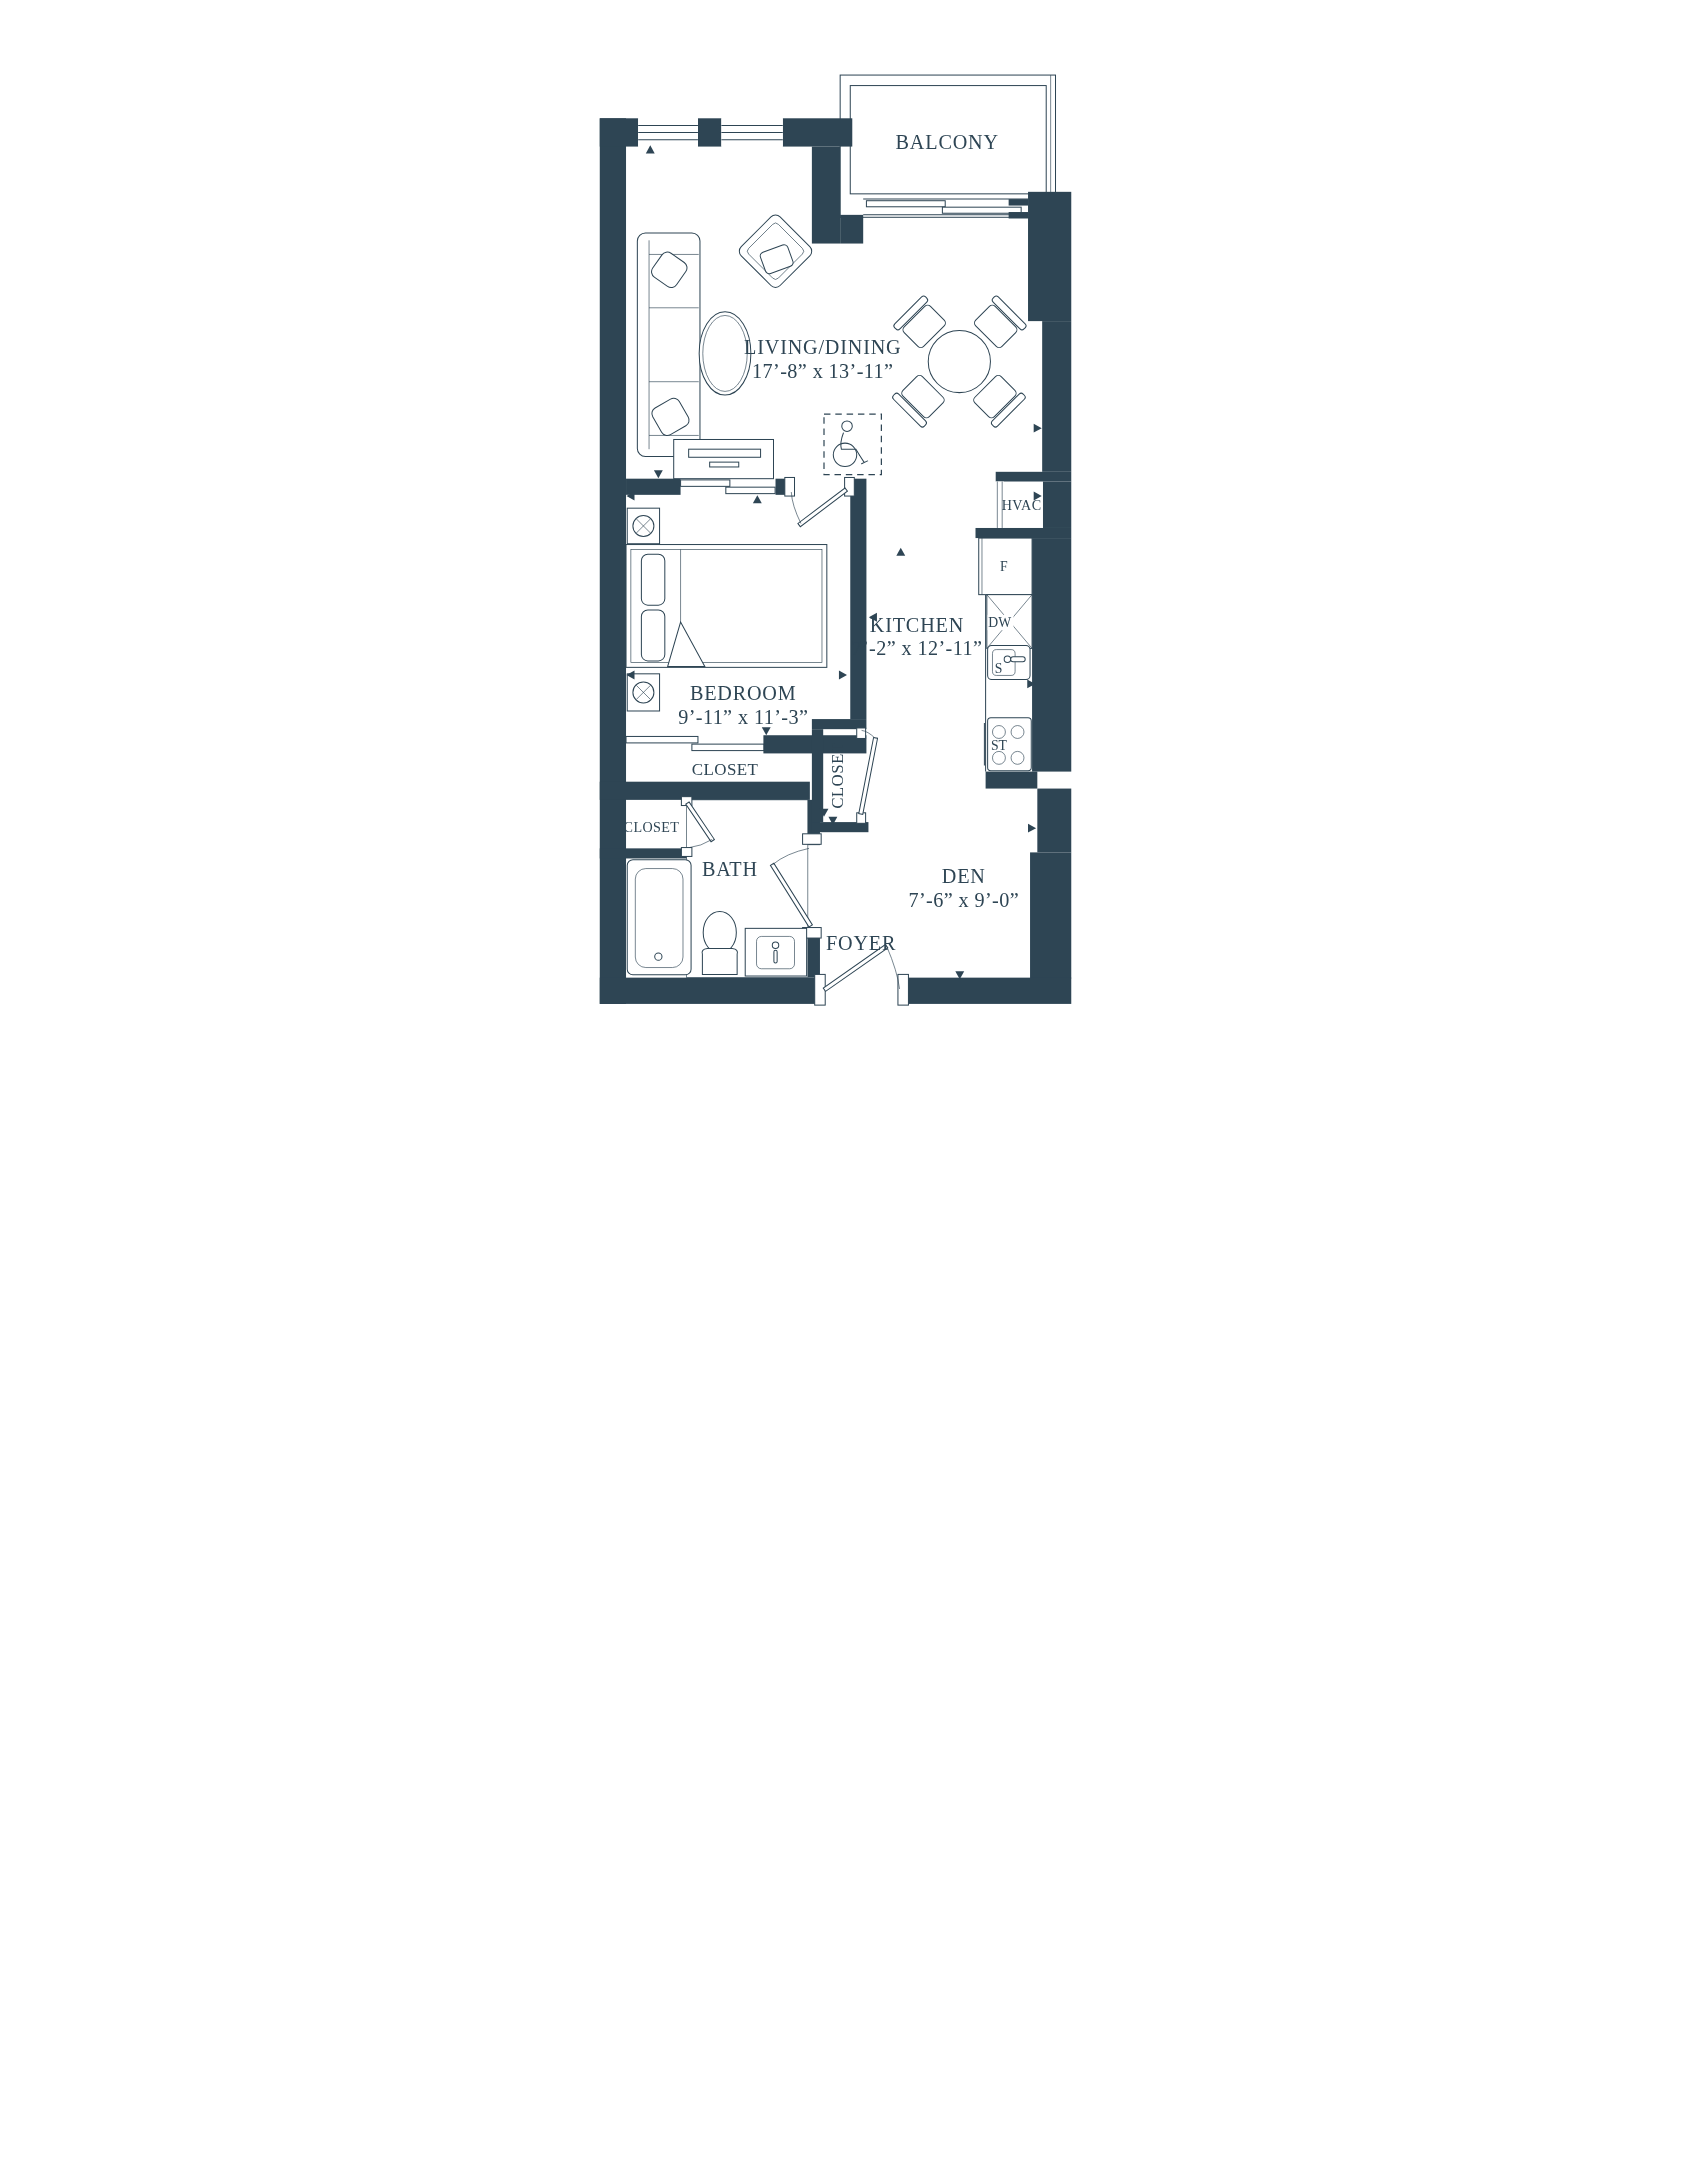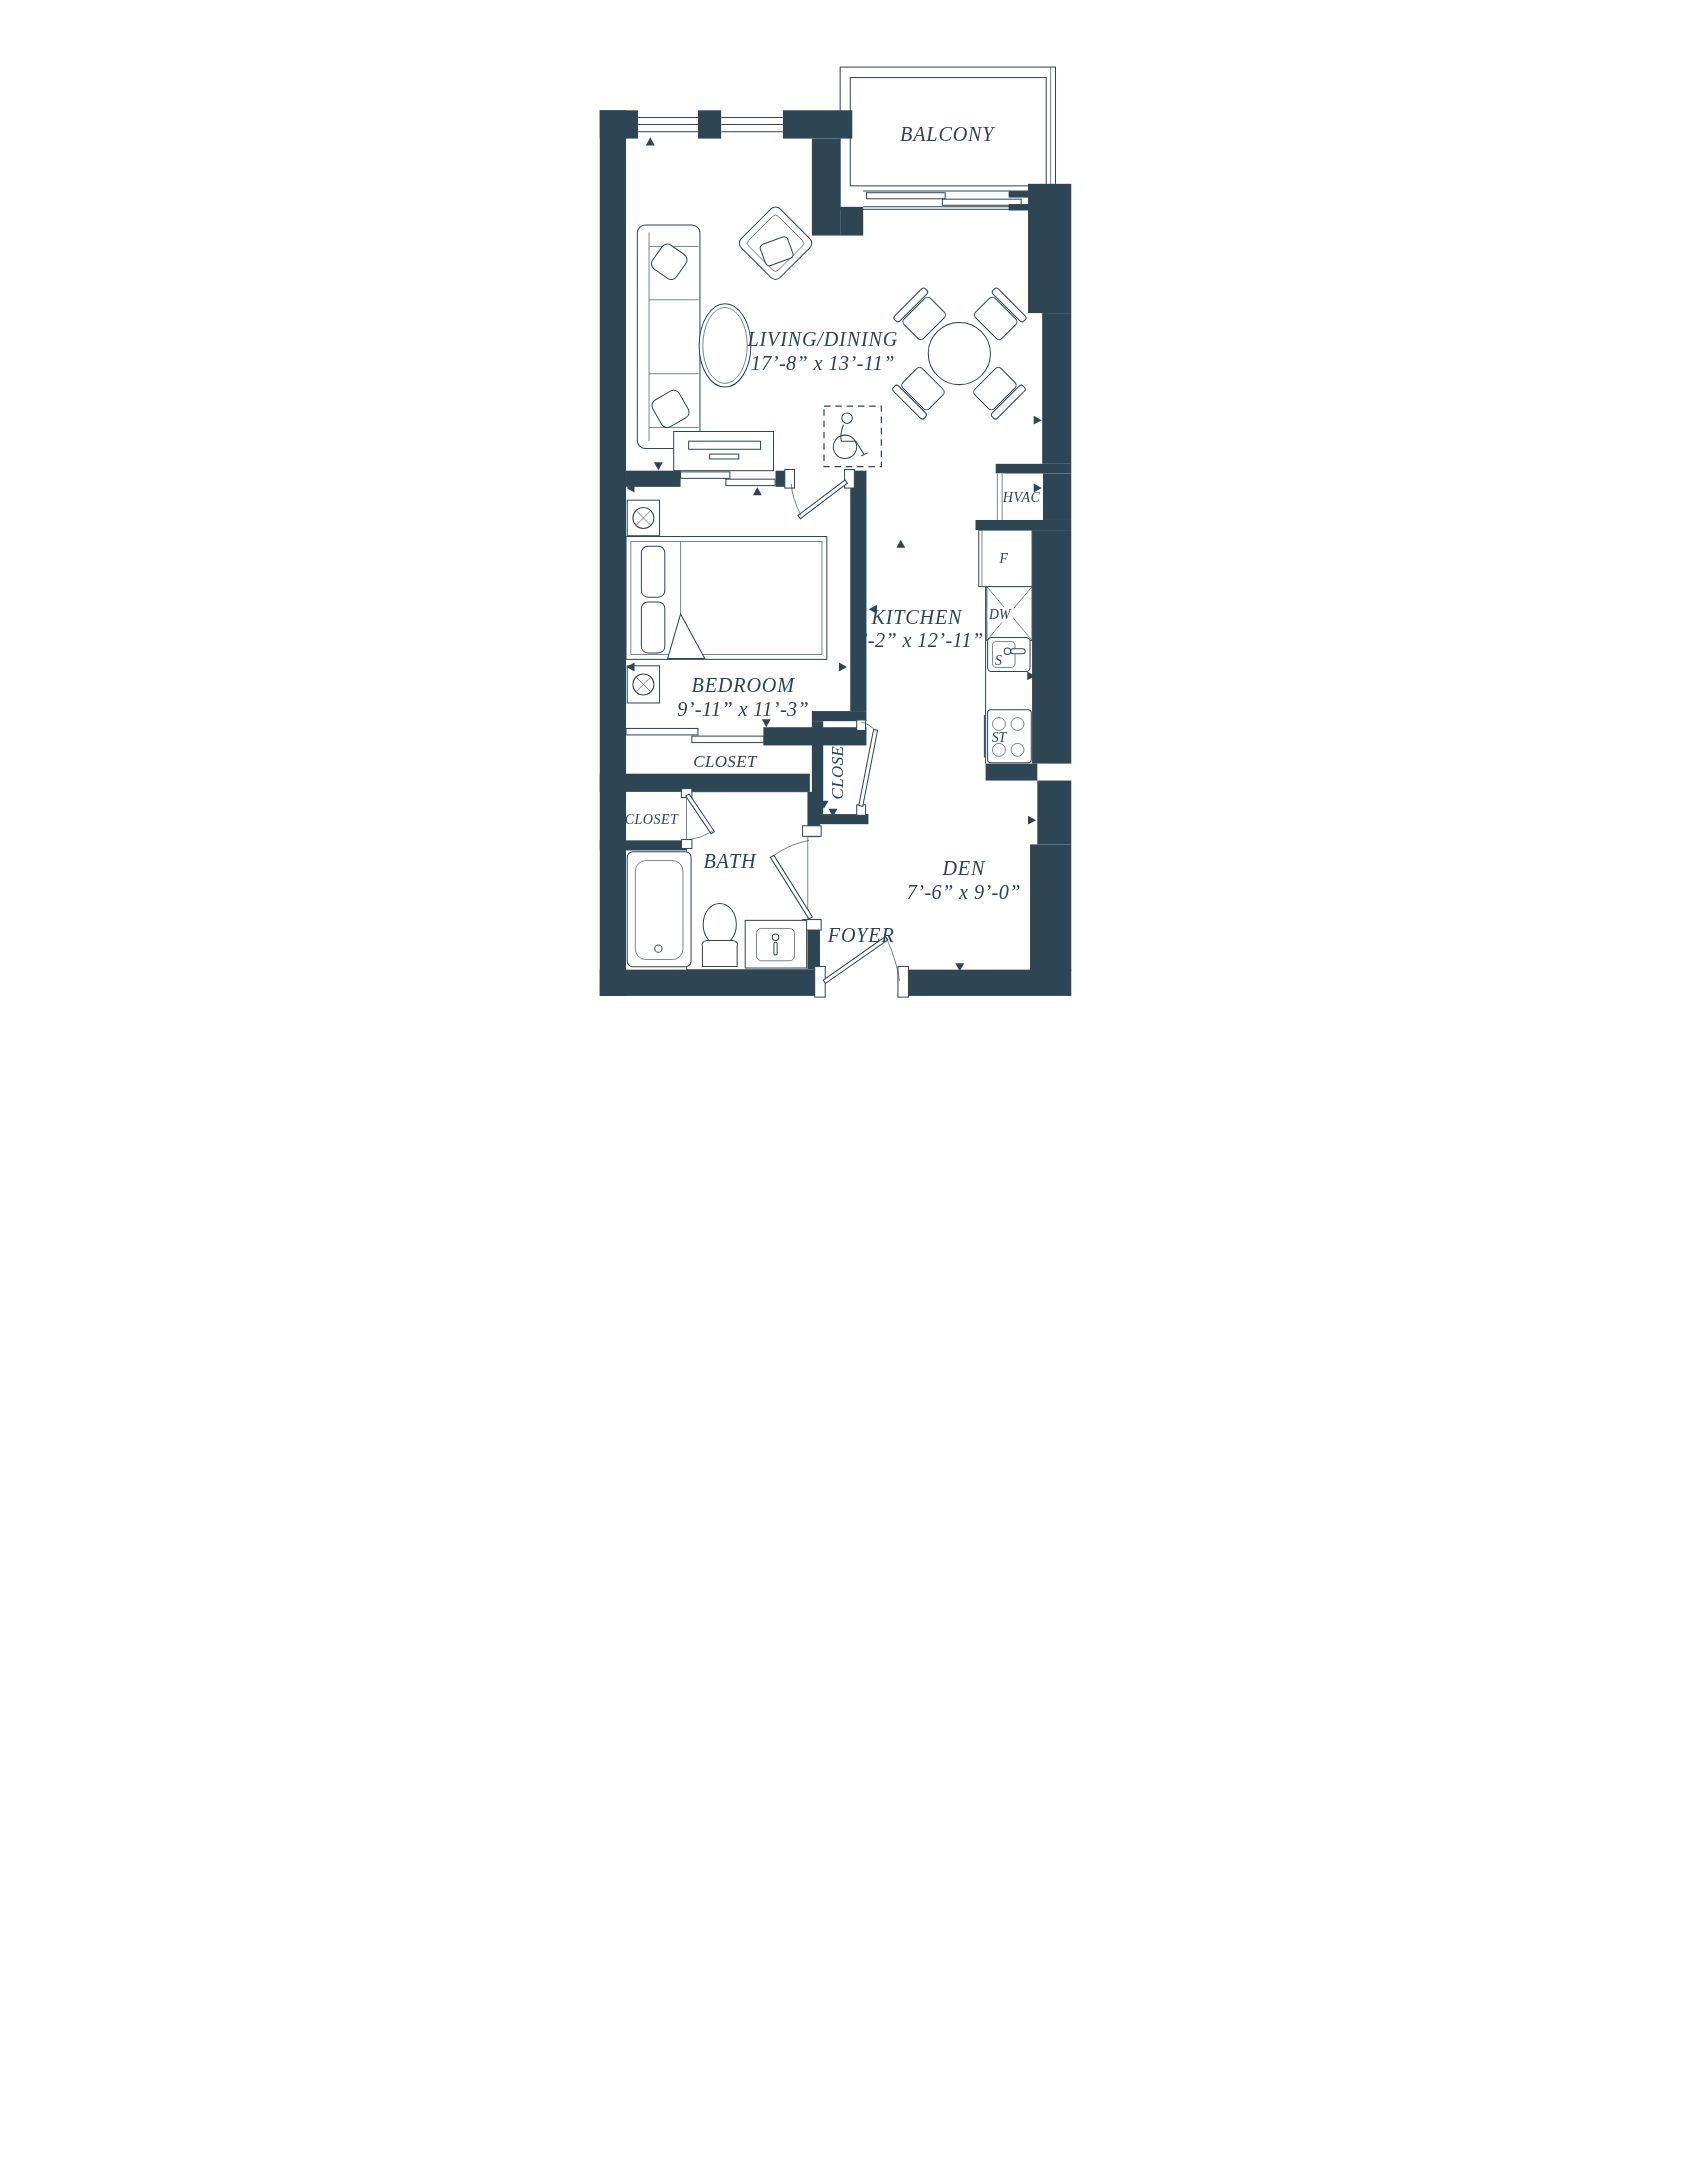--- a/index.html
+++ b/index.html
@@ -1,16 +1,16 @@
 <!DOCTYPE html>
 <html style="font-size:13px"><head>
 <meta charset="utf-8">
 <style>
   html,body { margin:0; padding:0; background:#ffffff; }
-  .page { width:844px; margin:0 auto;font-style:italic; }
+  .page { width:844px; margin:8px auto; }
   svg { display:block; width:100%; height:auto; }
   text {
     font-family: "Liberation Serif", "DejaVu Serif", serif;
     fill:#2e4554;
     text-anchor:middle;
   }
   .room-label { font-size:50px; letter-spacing:2px; }
   .room-dims  { font-size:50px; letter-spacing:1px; }
   .mid-label  { font-size:42px; letter-spacing:1px; }
   .small-label{ font-size:35px; letter-spacing:1px; }

